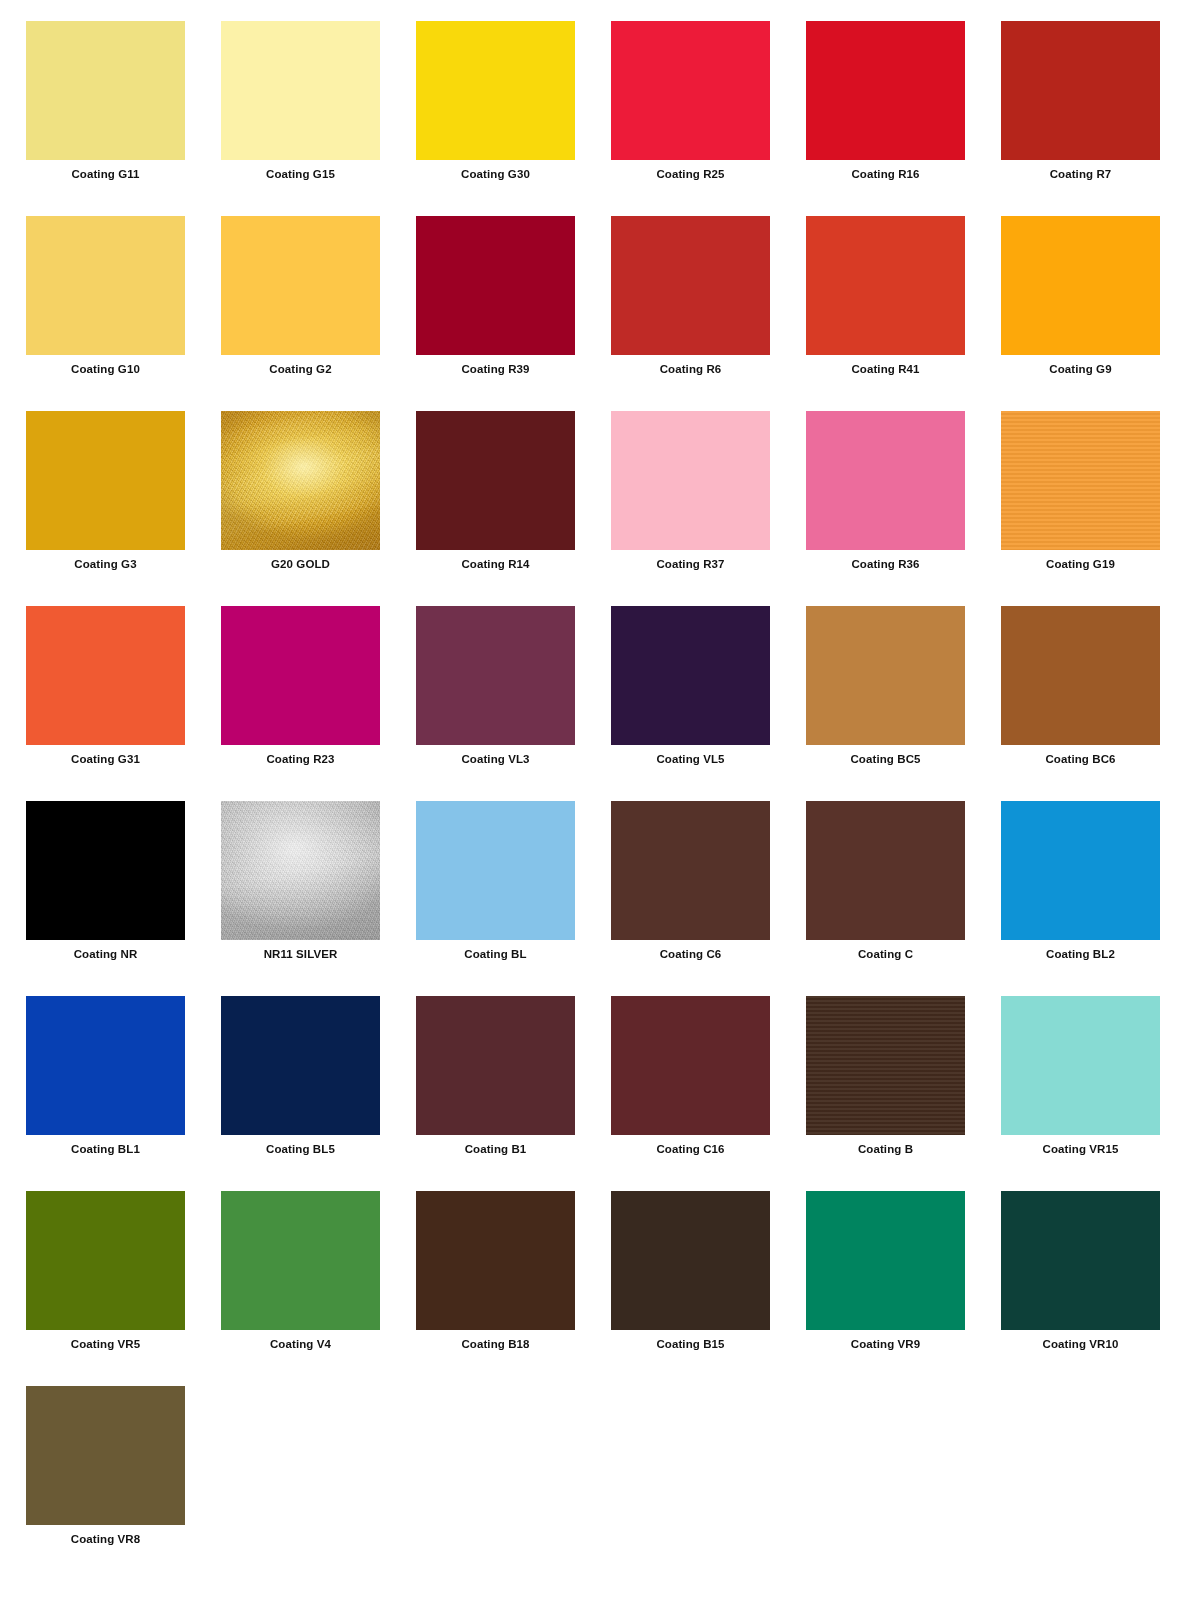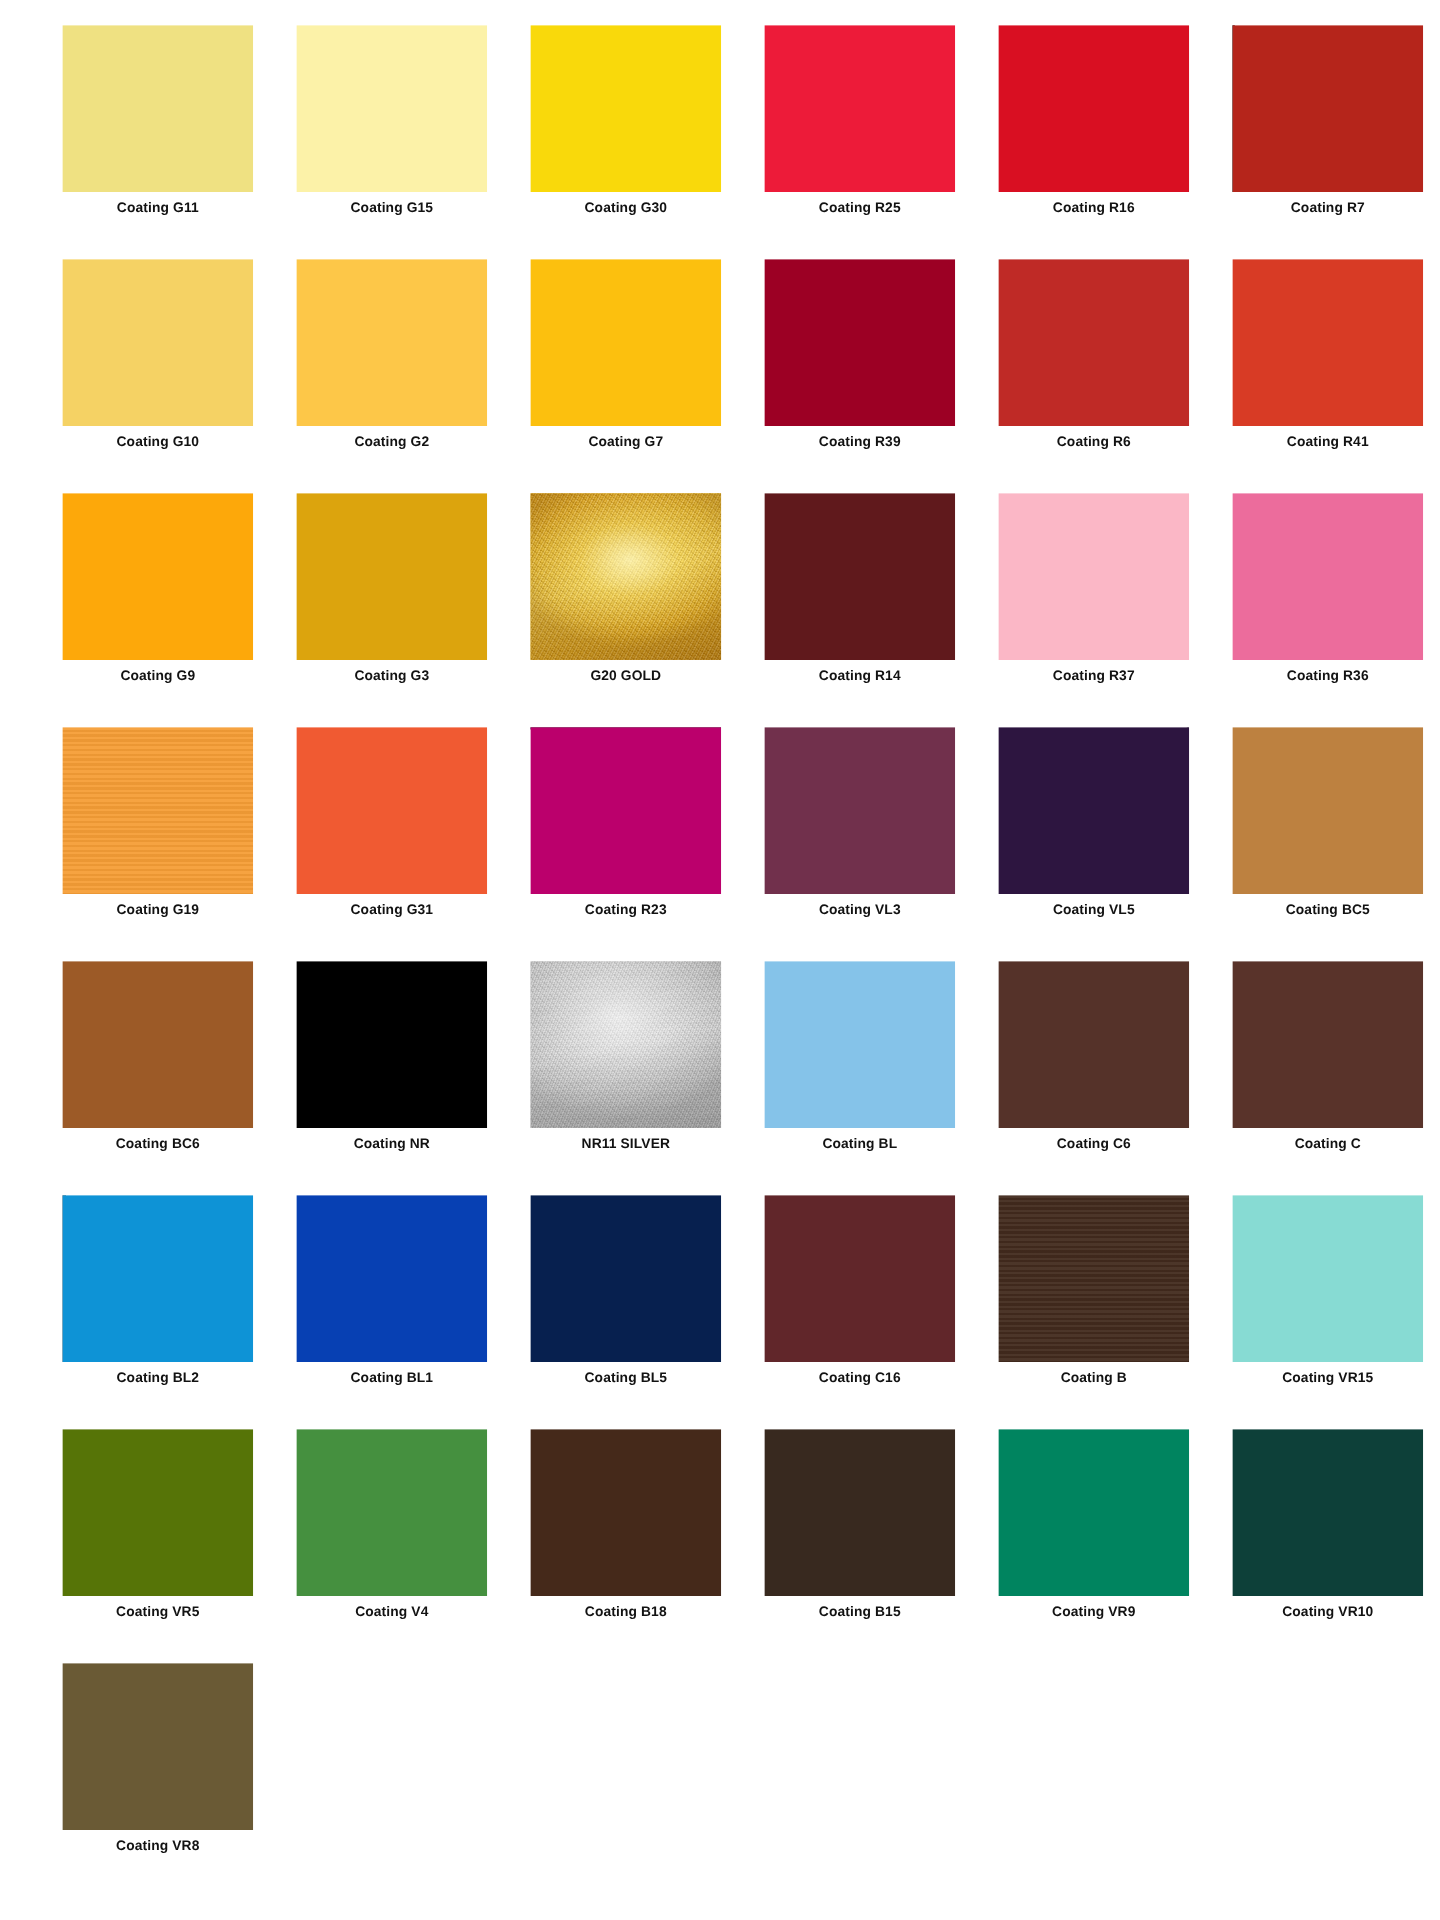--- a/index.html
+++ b/index.html
@@ -19,21 +19,20 @@
     grid-template-columns: repeat(6, 195px);
     grid-auto-rows: 195px;
     padding-left: 26px;
     padding-top: 21px;
     box-sizing: border-box;
   }
   .swatch-cell {
     width: 172px;
     height: 195px;
     position: relative;
-    margin-left: 26px;
   }
   .swatch-chip {
     width: 159px;
     height: 139px;
     position: relative;
     overflow: hidden;
   }
   .swatch-chip .chip-fill {
     position: absolute;
     left: 0; top: 0; right: 0; bottom: 0;
@@ -123,26 +122,20 @@
       <div class="swatch-label">Coating G10</div>
     </div>
     <div class="swatch-cell">
       <div class="swatch-chip">
         <div class="chip-fill" style="background-color: rgb(253, 199, 72);"></div>
       </div>
       <div class="swatch-label">Coating G2</div>
     </div>
     <div class="swatch-cell">
       <div class="swatch-chip">
-        <div class="chip-fill" style="background-color: rgb(252, 192, 14);"></div>
-      </div>
-      <div class="swatch-label">Coating G7</div>
-    </div>
-    <div class="swatch-cell">
-      <div class="swatch-chip">
         <div class="chip-fill" style="background-color: rgb(156, 0, 36);"></div>
       </div>
       <div class="swatch-label">Coating R39</div>
     </div>
     <div class="swatch-cell">
       <div class="swatch-chip">
         <div class="chip-fill" style="background-color: rgb(191, 42, 38);"></div>
       </div>
       <div class="swatch-label">Coating R6</div>
     </div>
@@ -270,20 +263,26 @@
       <div class="swatch-chip">
         <div class="chip-fill" style="background-color: rgb(7, 64, 179);"></div>
       </div>
       <div class="swatch-label">Coating BL1</div>
     </div>
     <div class="swatch-cell">
       <div class="swatch-chip">
         <div class="chip-fill" style="background-color: rgb(7, 32, 79);"></div>
       </div>
       <div class="swatch-label">Coating BL5</div>
+    </div>
+    <div class="swatch-cell">
+      <div class="swatch-chip">
+        <div class="chip-fill" style="background-color: rgb(88, 41, 47);"></div>
+      </div>
+      <div class="swatch-label">Coating B1</div>
     </div>
     <div class="swatch-cell">
       <div class="swatch-chip">
         <div class="chip-fill" style="background-color: rgb(97, 38, 42);"></div>
       </div>
       <div class="swatch-label">Coating C16</div>
     </div>
     <div class="swatch-cell">
       <div class="swatch-chip tex-stripe">
         <div class="chip-fill" style="background-color: rgb(66, 42, 29);"></div>

